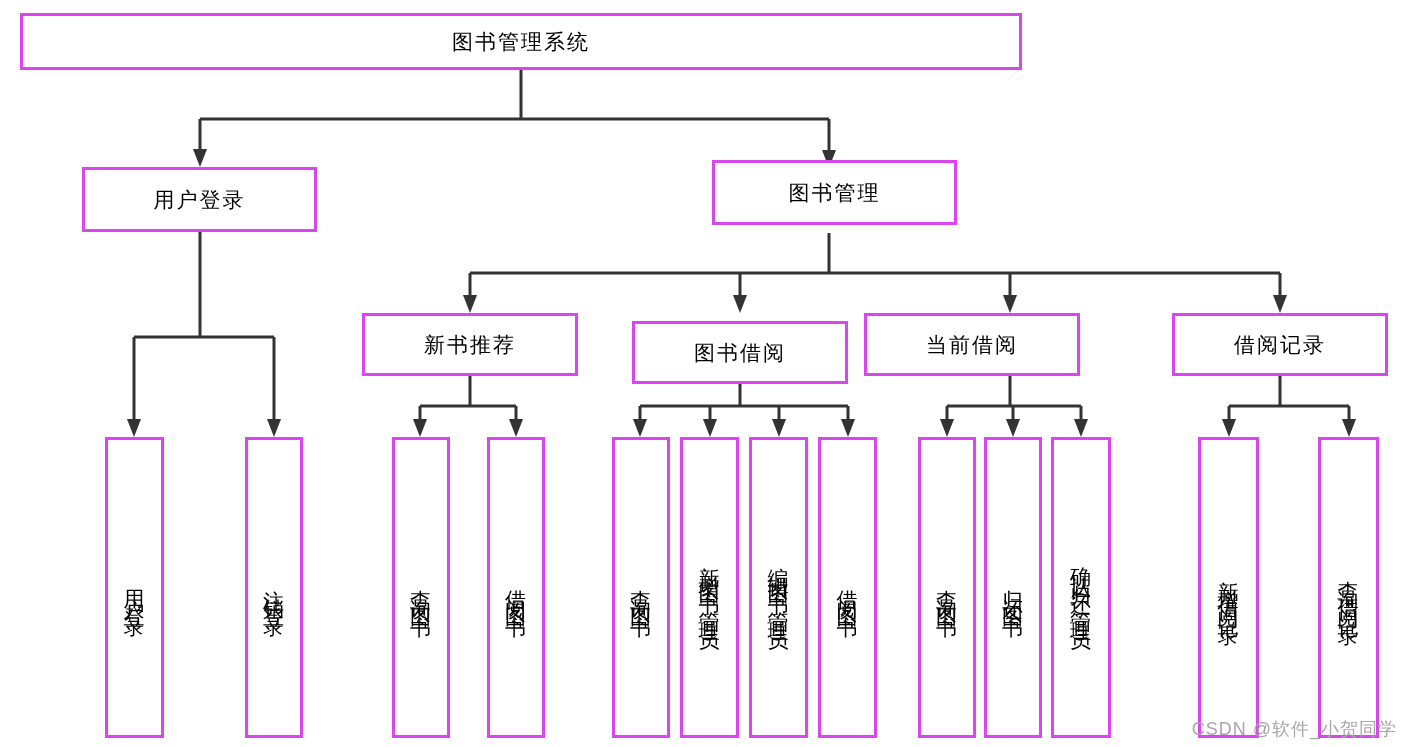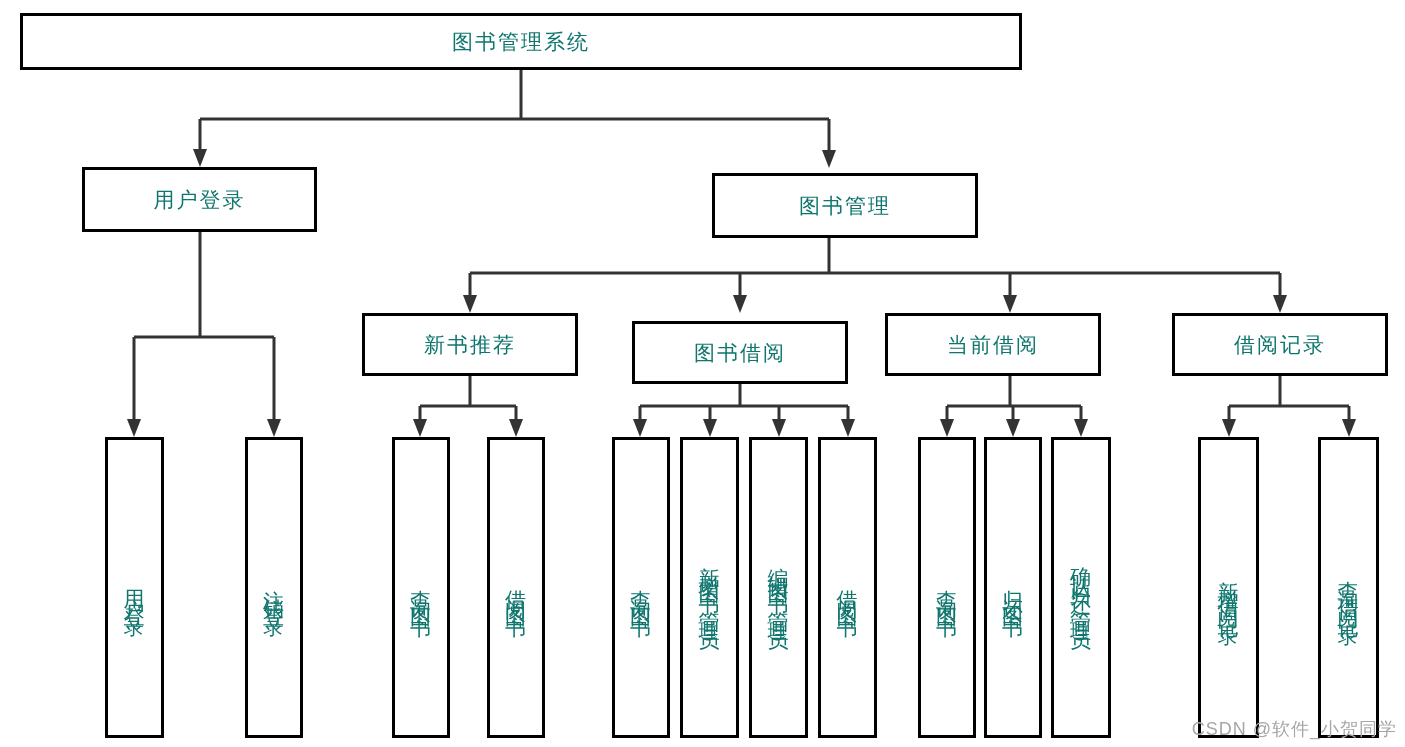--- a/index.html
+++ b/index.html
@@ -13,44 +13,44 @@
   }
   #connectors {
     position: absolute;
     left: 0; top: 0;
     width: 1405px; height: 747px;
   }
   .node {
     position: absolute;
     box-sizing: border-box;
     background: #ffffff;
-    border: 3px solid #000000;
+    border: 3px solid #d946ef;
     display: flex;
     align-items: center;
     justify-content: center;
-    color: #0f766e;
+    color: #000000;
     font-size: 21px;
     letter-spacing: 2px;
     text-align: center;
     line-height: 1.2;
   }
   .vnode {
     writing-mode: vertical-rl;
     letter-spacing: 9px;
     padding-top: 6px;
   }
   
   .n-root   { left: 20px;  top: 13px;  width: 1002px; height: 57px; }
   
   .n-l2-0   { left: 82px;  top: 167px; width: 235px; height: 65px; }
-  .n-l2-1   { left: 712px; top: 173px; width: 266px; height: 65px; }
+  .n-l2-1   { left: 712px; top: 160px; width: 245px; height: 65px; }
   
   .n-l3-0   { left: 362px;  top: 313px; width: 216px; height: 63px; text-align: right; }
   .n-l3-1   { left: 632px;  top: 313px; width: 216px; height: 63px; margin-top: 8px; }
-  .n-l3-2   { left: 885px;  top: 313px; width: 216px; height: 63px; }
+  .n-l3-2   { left: 864px;  top: 313px; width: 216px; height: 63px; }
   .n-l3-3   { left: 1172px; top: 313px; width: 216px; height: 63px; }
   
   .n-a1 { left: 105px;  top: 437px; width: 59px; height: 301px; }
   .n-a2 { left: 245px;  top: 437px; width: 58px; height: 301px; }
   .n-b1 { left: 392px;  top: 437px; width: 58px; height: 301px; }
   .n-b2 { left: 487px;  top: 437px; width: 58px; height: 301px; }
   .n-c1 { left: 612px;  top: 437px; width: 58px; height: 301px; }
   .n-c2 { left: 680px;  top: 437px; width: 59px; height: 301px; }
   .n-c3 { left: 749px;  top: 437px; width: 59px; height: 301px; }
   .n-c4 { left: 818px;  top: 437px; width: 59px; height: 301px; }

